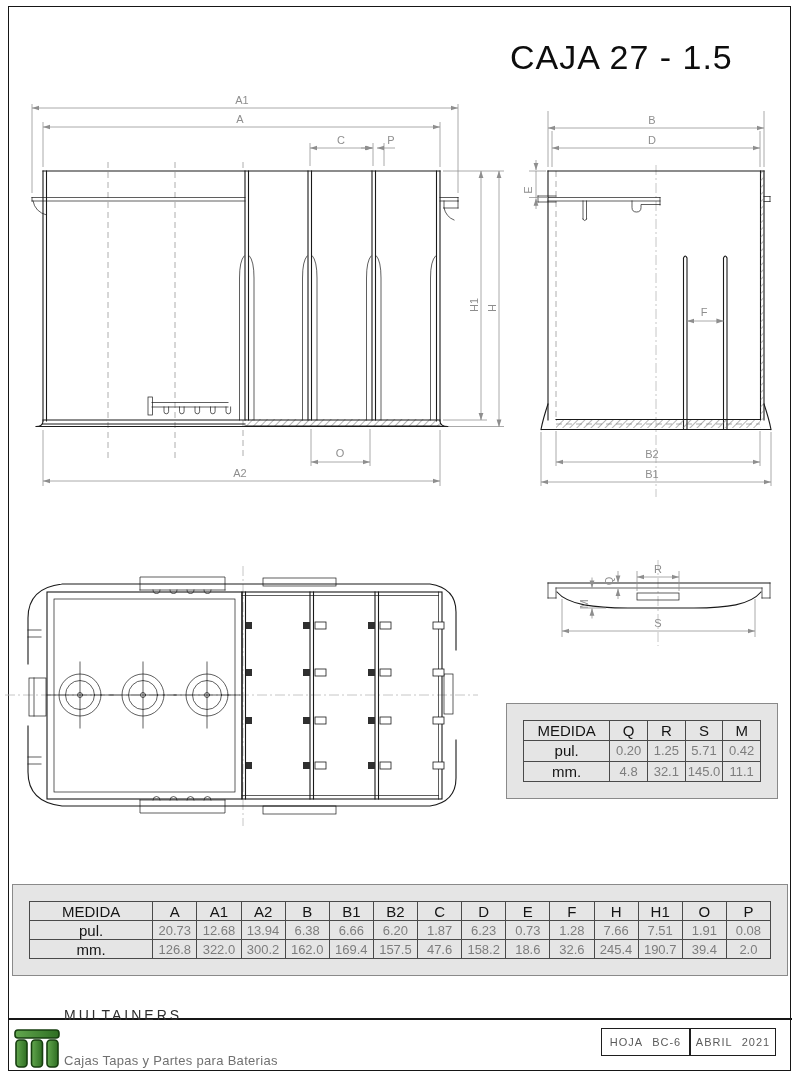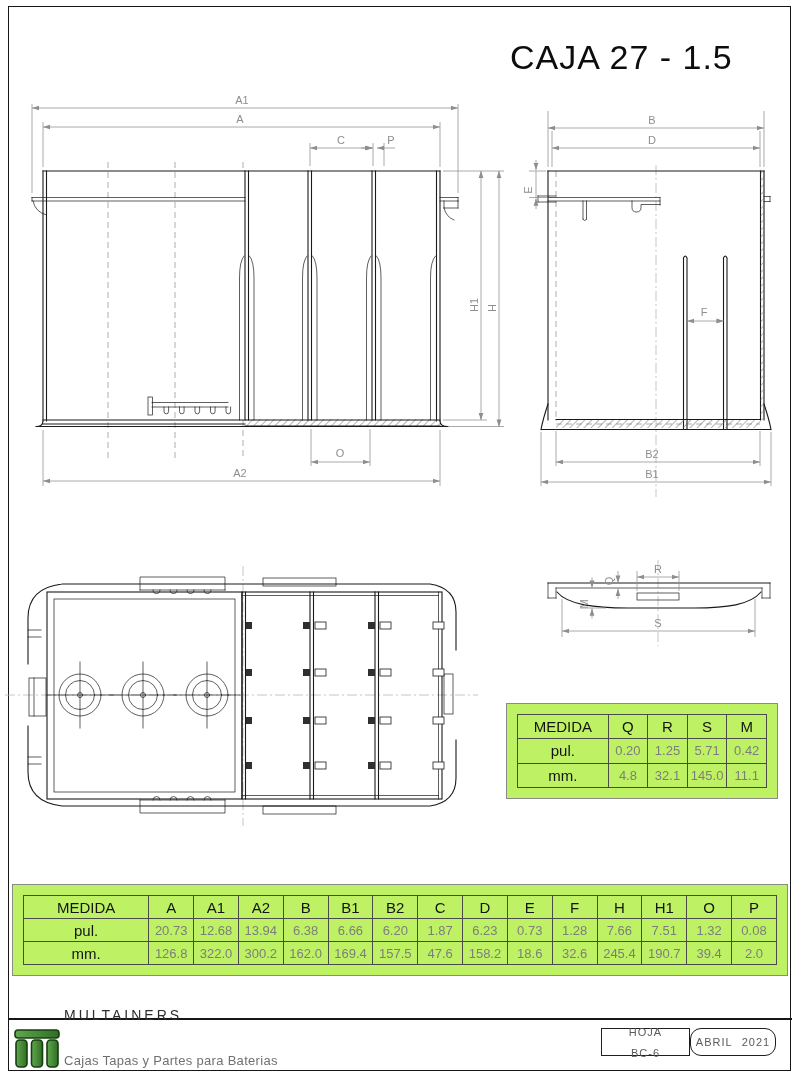--- a/index.html
+++ b/index.html
@@ -10,38 +10,38 @@
   .title{position:absolute;left:510px;top:38px;font-size:34px;color:#0d0d0d;letter-spacing:1px;white-space:nowrap;}
 
   svg.drawing{position:absolute;left:0;top:0;}
   .k{stroke:#1a1a1a;stroke-width:1.1;fill:none;stroke-linecap:square;}
   .k2{stroke:#1a1a1a;stroke-width:0.7;fill:none;stroke-linecap:square;}
   .dm{stroke:#8e8e8e;stroke-width:0.75;fill:none;}
   .dt{fill:#8e8e8e;font-family:"Liberation Sans",sans-serif;font-size:11px;text-anchor:middle;}
   .cl{stroke:#b3b3b3;stroke-width:0.75;fill:none;stroke-dasharray:10 3 2 3;}
   .hd{stroke:#9a9a9a;stroke-width:0.8;fill:none;stroke-dasharray:6 4;}
 
-  .tblwrap{position:absolute;background:#bef264;border:1px solid #8a8a8a;padding:10px;box-sizing:border-box;}
+  .tblwrap{position:absolute;background:#e5e5e5;border:1px solid #8a8a8a;padding:16px;box-sizing:border-box;}
   .tblwrap table{border-collapse:collapse;width:100%;height:100%;table-layout:fixed;border:1.7px solid #222;}
   .tblwrap th,.tblwrap td{border:1px solid #4a4a4a;text-align:center;vertical-align:middle;padding:0;}
   .hcell{font-size:15px;font-weight:400;color:#141414;}
   .vcell{font-size:13px;color:#7d7d7d;}
   .small-table{left:506px;top:703px;width:272px;height:96px;}
   .small-table th:first-child{width:36%;}
   .main-table{left:12px;top:884px;width:776px;height:92px;}
   .main-table th:first-child{width:16.5%;}
 
   .logo{position:absolute;left:14px;top:1029px;}
   .brand{position:absolute;left:64px;top:1007px;font-size:14px;letter-spacing:3px;color:#2e2e2e;font-weight:400;}
   .tagline{position:absolute;left:64px;top:1053px;font-size:13px;color:#707070;letter-spacing:0.3px;}
   .fbox{position:absolute;top:1028px;height:28px;border:1.6px solid #1e1e1e;box-sizing:border-box;
         display:flex;align-items:center;justify-content:center;gap:9px;
         font-size:11px;color:#5a5a5a;letter-spacing:1px;background:#fff;}
-  .sheetbox{left:601px;width:89px;flex-direction:column;}
-  .datebox{left:690px;width:86px;border-radius:11px;}
+  .sheetbox{left:601px;width:89px;}
+  .datebox{left:690px;width:86px;}
 </style>
 </head>
 <body>
 
 <div class="page">
   <div class="frame"></div>
 
   <div class="title">CAJA 27 - 1.5</div>
 
   <svg class="drawing" width="800" height="1078" viewBox="0 0 800 1078">
@@ -285,21 +285,21 @@
         <td class="vcell">13.94</td>
         <td class="vcell">6.38</td>
         <td class="vcell">6.66</td>
         <td class="vcell">6.20</td>
         <td class="vcell">1.87</td>
         <td class="vcell">6.23</td>
         <td class="vcell">0.73</td>
         <td class="vcell">1.28</td>
         <td class="vcell">7.66</td>
         <td class="vcell">7.51</td>
-        <td class="vcell">1.32</td>
+        <td class="vcell">1.91</td>
         <td class="vcell">0.08</td>
       </tr>
       <tr>
         <th class="hcell">mm.</th>
         <td class="vcell">126.8</td>
         <td class="vcell">322.0</td>
         <td class="vcell">300.2</td>
         <td class="vcell">162.0</td>
         <td class="vcell">169.4</td>
         <td class="vcell">157.5</td>

